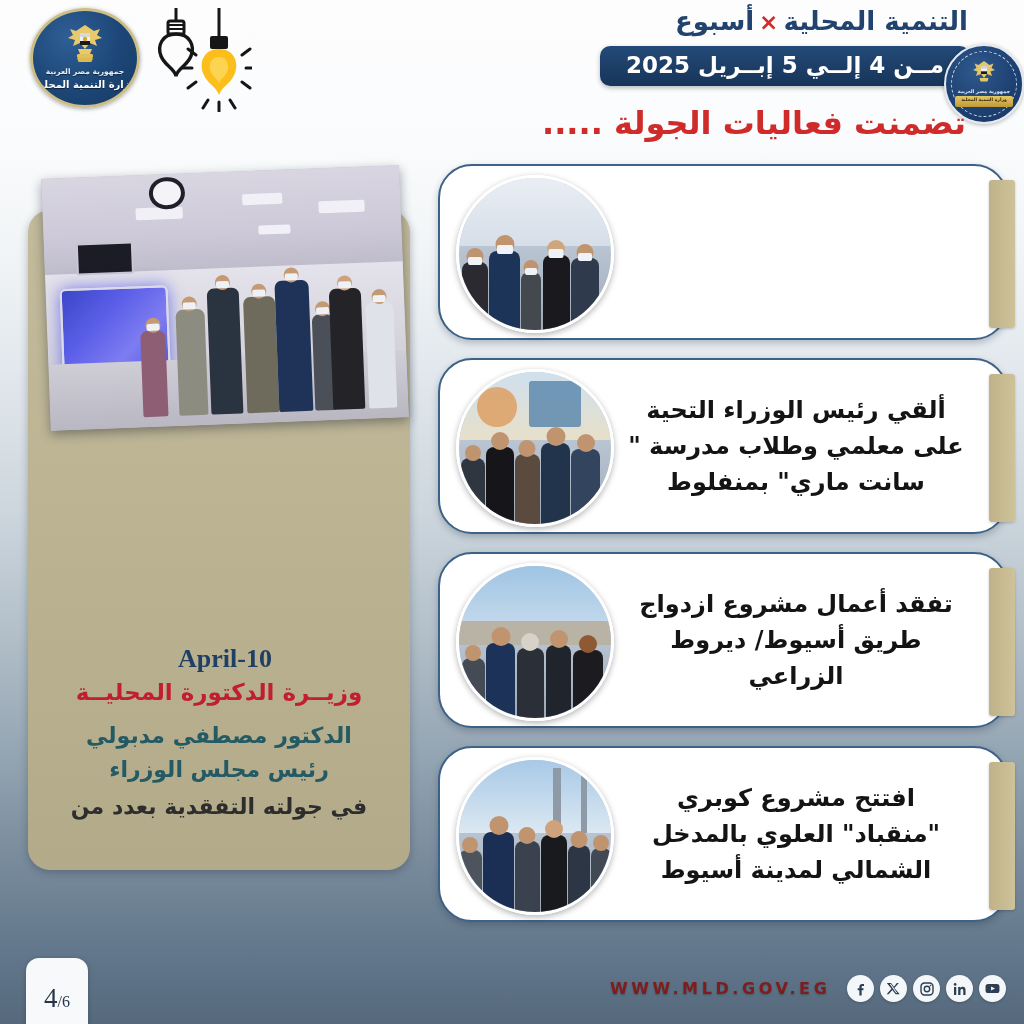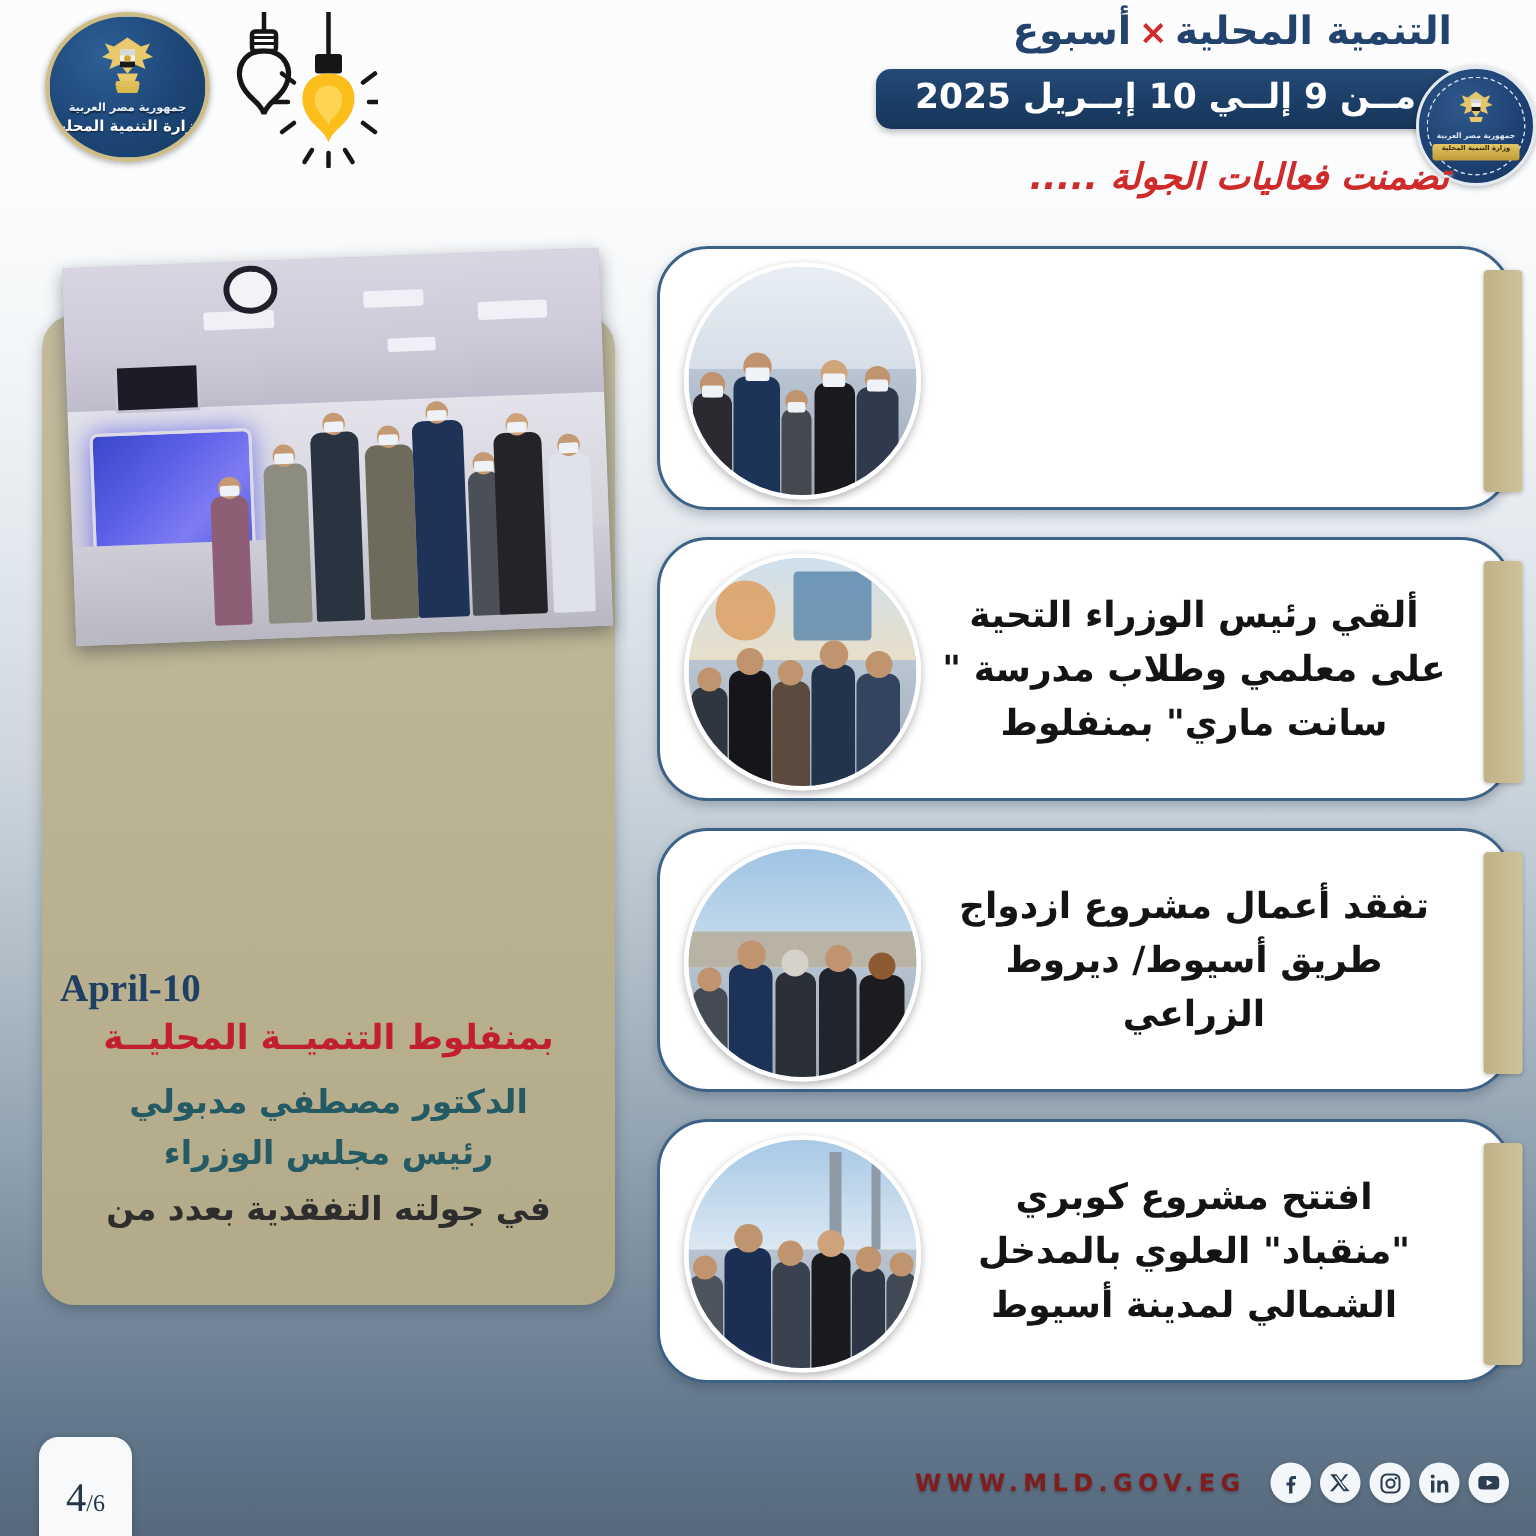--- a/index.html
+++ b/index.html
@@ -84,24 +84,23 @@
     background:linear-gradient(to bottom,#e3c767,#bf9a36);
     border-radius:2px;
   }
   .seal-band-text {
     position:absolute; left:0; right:0; top:1px; text-align:center;
     font-size:4.5px; color:#3a2c08; font-weight:bold;
   }
 
   #section-heading {
     position:absolute; right:58px; top:104px;
-    font-size:24px; font-weight:bold; color:#cf2b2b;
+    font-size:32px; font-weight:bold; color:#cf2b2b;
     letter-spacing:.3px; white-space:nowrap;
     text-shadow:0 1px 2px rgba(255,255,255,.55);
-    font-style:italic;
   }
 
   
   #left-panel {
     position:absolute; left:28px; top:210px; width:382px; height:660px;
     background:linear-gradient(to bottom,#c3bb9c 0%,#bdb494 40%,#b3aa8a 100%);
     border-radius:22px;
     box-shadow:0 3px 9px rgba(30,40,55,.3);
   }
   #hero-photo {
@@ -125,21 +124,21 @@
                   background:#1c1c26; border:2px solid #c9c7d2; border-radius:2px; }
   .ph-clock     { position:absolute; left:30%; top:1%; width:10%; height:13%;
                   background:#f4f3f8; border:4px solid #20202a; border-radius:50%; }
   .ph-person    { position:absolute; bottom:4%; border-radius:7px 7px 2px 2px; }
   .ph-head      { position:absolute; top:-13px; left:50%; transform:translateX(-50%);
                   width:15px; height:15px; border-radius:50%; background:#c49a74; }
   .ph-mask      { position:absolute; top:-7px; left:50%; transform:translateX(-50%);
                   width:13px; height:7px; border-radius:2px; background:#eef1f5; }
 
   #hero-date {
-    position:absolute; left:0; right:0; top:434px; text-align:left;
+    position:absolute; left:0; right:0; top:434px; text-align:center;
     font-family:"Liberation Serif","DejaVu Serif",serif;
     font-size:26px; font-weight:bold; color:#1f3f63;padding-left:12px;
   }
   #hero-body { position:absolute; left:16px; right:16px; top:466px; text-align:center; }
   .hero-line { line-height:1.42; white-space:nowrap; }
   .hl-red  { font-size:23px; font-weight:bold; color:#c21f2e; margin-bottom:11px; letter-spacing:.2px; }
   .hl-teal { font-size:22px; font-weight:bold; color:#245a63; margin-bottom:3px; }
   .hl-dark { font-size:22px; font-weight:bold; color:#2d2d2d; }
 
   
@@ -245,21 +244,21 @@
           <line x1="82" y1="92" x2="87" y2="100"></line>
         <line x1="71" y1="94" x2="71" y2="103"></line>
       </g>
     </g>
   </svg>
 
   <div id="brand-title">
     <span>التنمية المحلية</span><span class="sep">×</span><span>أسبوع</span>
   </div>
 
-  <div id="date-banner">مــن 9 إلــي 10 إبــريل 2025</div>
+  <div id="date-banner">مــن 4 إلــي 5 إبــريل 2025</div>
 
   <div id="ministry-seal">
     <div class="seal-ring"></div>
     <svg class="seal-eagle" viewBox="0 0 27 28">
       <path d="M13.5 2 L19 6 L23 4.5 L21 9 L24.5 11 L20 12.5 L21.5 17 L16.5 15 L13.5 19 L10.5 15 L5.5 17 L7 12.5 L2.5 11 L6 9 L4 4.5 L8 6 Z" fill="#e4c66c"></path>
       <rect x="10.5" y="7" width="6" height="8" fill="#f1f1f1"></rect>
       <rect x="10.5" y="7" width="6" height="2.7" fill="#d4d4d4"></rect>
       <rect x="10.5" y="12.3" width="6" height="2.7" fill="#1a1a1a"></rect>
       <path d="M9 19 h9 l-1 3.4 h-7 Z" fill="#e4c66c"></path>
     </svg>
@@ -268,21 +267,21 @@
       <div class="seal-band-text">وزارة التنمية المحلية</div>
     </div>
   </div>
 
   <div id="section-heading">تضمنت فعاليات الجولة .....</div>
 </div>
 
 <div id="left-panel">
   <div id="hero-date">10-April</div>
   <div id="hero-body">
-    <div class="hero-line hl-red">بمنفلوط التنميــة المحليــة</div>
+    <div class="hero-line hl-red">وزيــرة الدكتورة المحليــة</div>
     <div class="hero-line hl-teal">الدكتور مصطفي مدبولي</div>
     <div class="hero-line hl-teal" style="margin-bottom:6px;">رئيس مجلس الوزراء</div>
     <div class="hero-line hl-dark">في جولته التفقدية بعدد من</div>
   </div>
 </div>
 
 <div id="hero-photo">
   <div class="ph-ceiling"></div>
   <div class="ph-panel" style="left:26%;top:13%;width:13%;height:5%;"></div>
   <div class="ph-panel" style="left:56%;top:9%;width:11%;height:4.5%;"></div>

